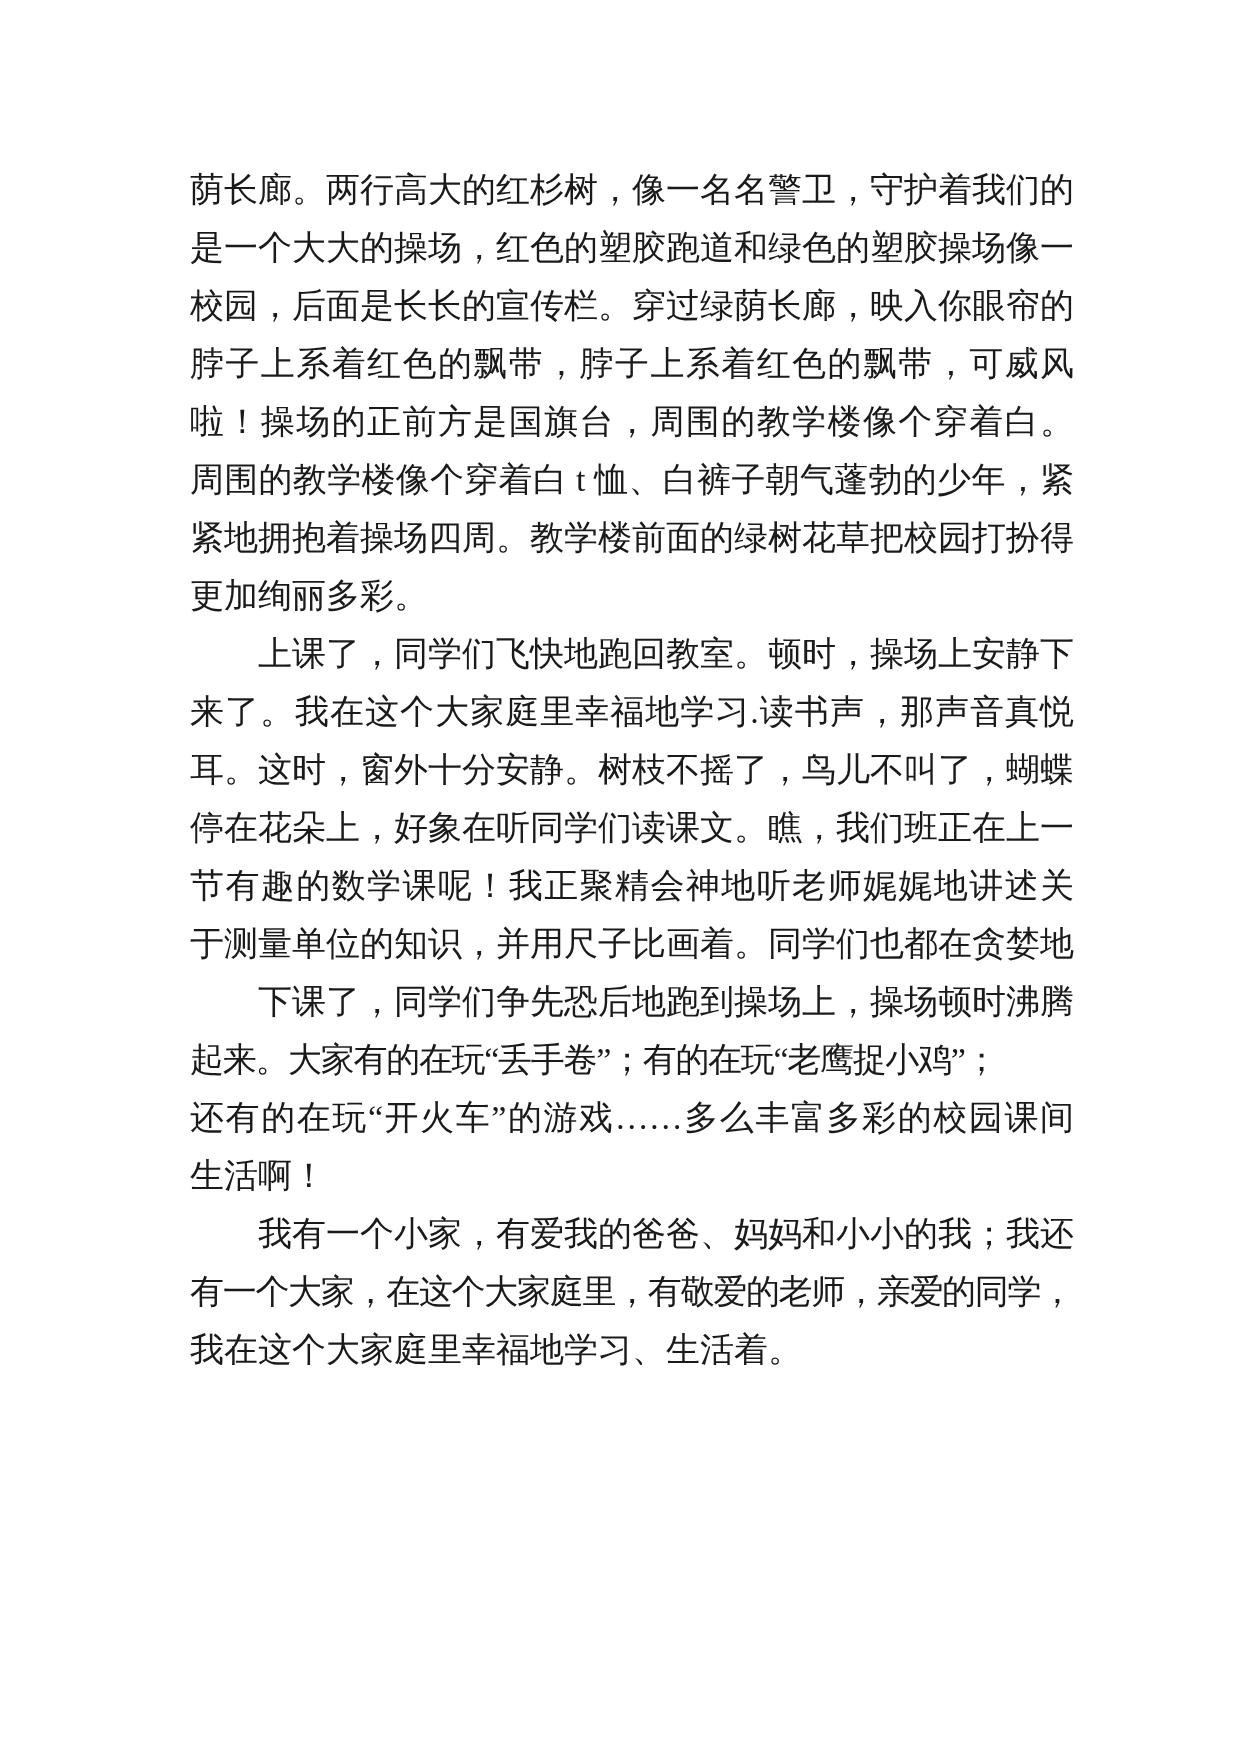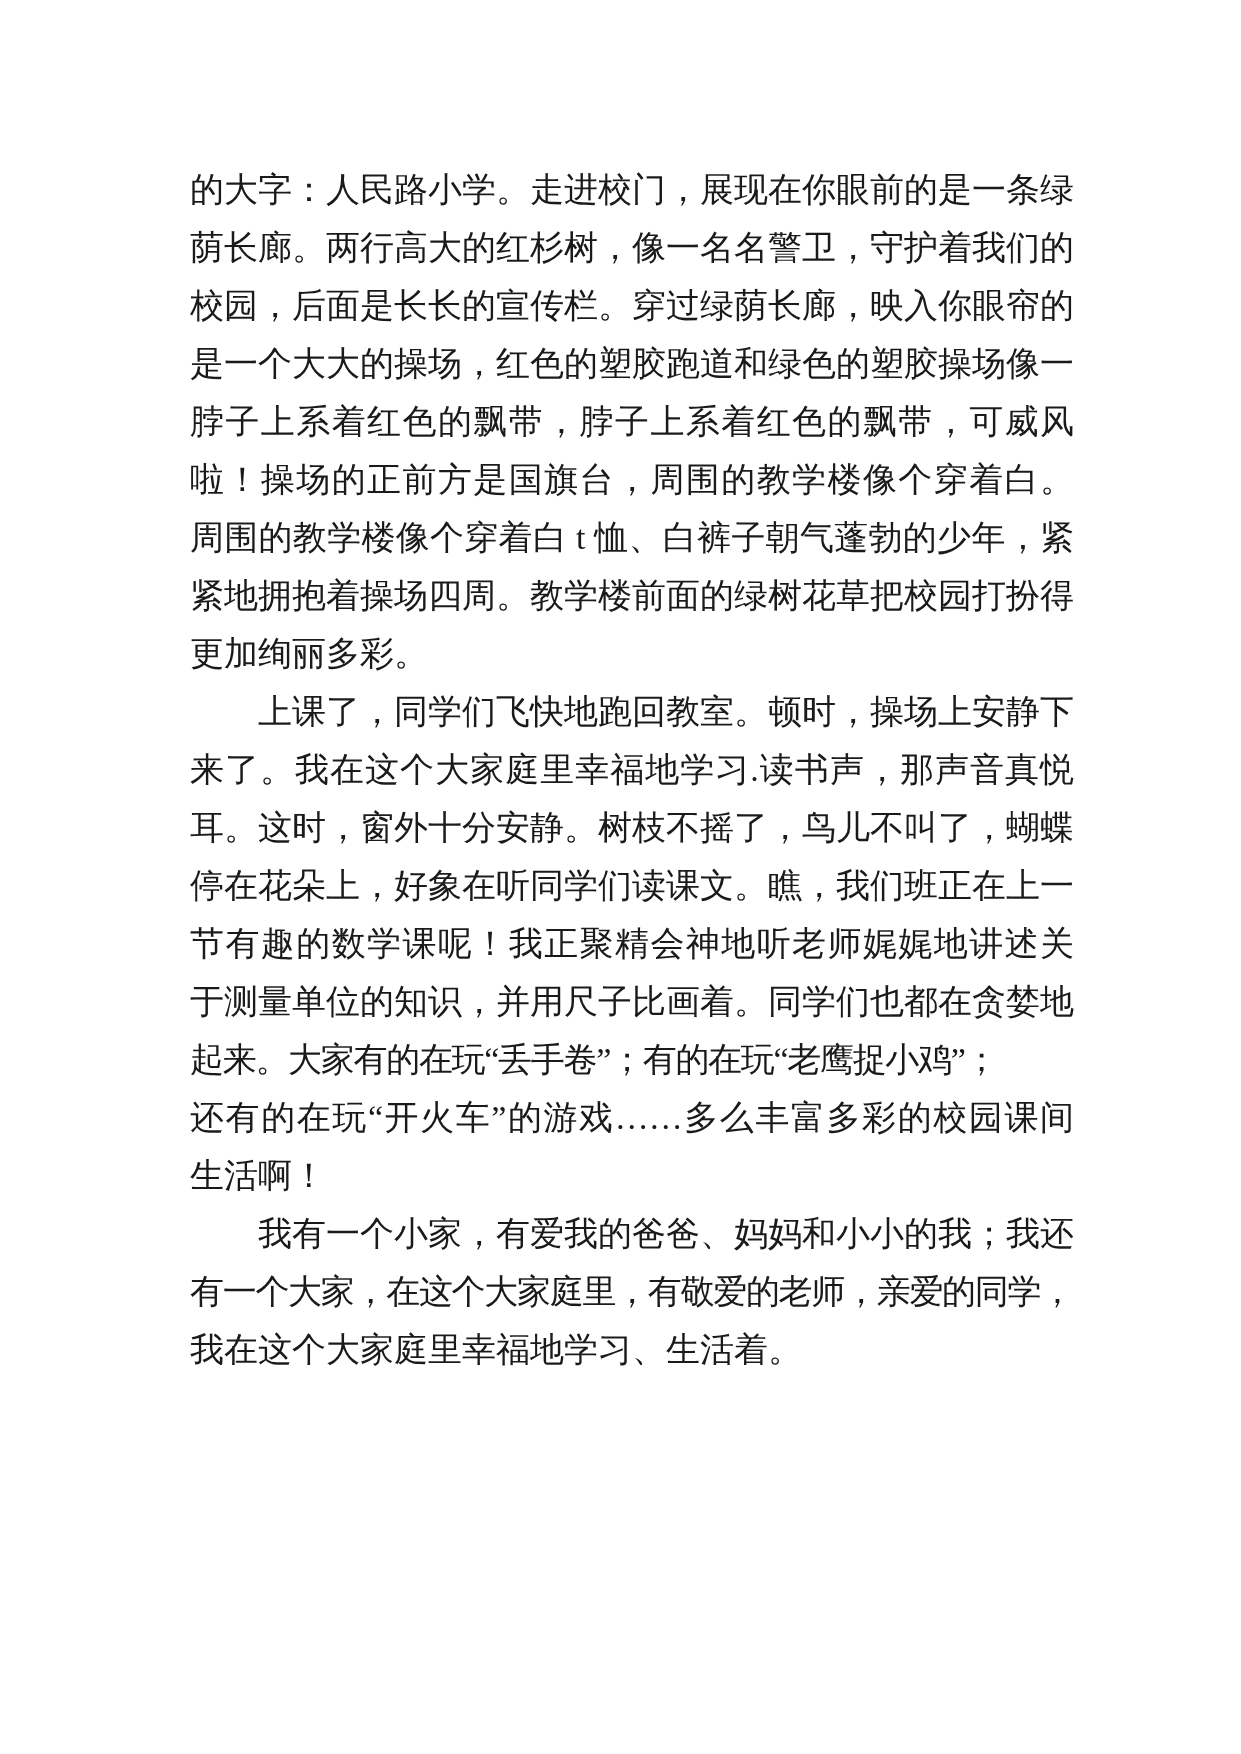--- a/index.html
+++ b/index.html
@@ -51,41 +51,41 @@
     letter-spacing: -1.3px;
   }
 </style>
 </head>
 <body>
 
 <div class="page">
   <div class="doc">
 
     <div class="paragraph">
-      <div class="ln">的大字：人民路小学。走进校门，展现在你眼前的是一条绿</div>
       <div class="ln">荫长廊。两行高大的红杉树，像一名名警卫，守护着我们的</div>
+      <div class="ln">是一个大大的操场，红色的塑胶跑道和绿色的塑胶操场像一</div>
       <div class="ln">校园，后面是长长的宣传栏。穿过绿荫长廊，映入你眼帘的</div>
-      <div class="ln">是一个大大的操场，红色的塑胶跑道和绿色的塑胶操场像一</div>
       <div class="ln">脖子上系着红色的飘带，脖子上系着红色的飘带，可威风</div>
       <div class="ln">啦！操场的正前方是国旗台，周围的教学楼像个穿着白。</div>
       <div class="ln">周围的教学楼像个穿着白 t 恤、白裤子朝气蓬勃的少年，紧</div>
       <div class="ln">紧地拥抱着操场四周。教学楼前面的绿树花草把校园打扮得</div>
       <div class="ln end">更加绚丽多彩。</div>
     </div>
 
     <div class="paragraph">
       <div class="ln indent">上课了，同学们飞快地跑回教室。顿时，操场上安静下</div>
       <div class="ln">来了。我在这个大家庭里幸福地学习.读书声，那声音真悦</div>
       <div class="ln">耳。这时，窗外十分安静。树枝不摇了，鸟儿不叫了，蝴蝶</div>
       <div class="ln">停在花朵上，好象在听同学们读课文。瞧，我们班正在上一</div>
       <div class="ln">节有趣的数学课呢！我正聚精会神地听老师娓娓地讲述关</div>
       <div class="ln">于测量单位的知识，并用尺子比画着。同学们也都在贪婪地</div>
     </div>
 
     <div class="paragraph">
+      <div class="ln indent">下课了，同学们争先恐后地跑到操场上，操场顿时沸腾</div>
       <div class="ln tight">起来。大家有的在玩“丢手卷”；有的在玩“老鹰捉小鸡”；</div>
       <div class="ln">还有的在玩“开火车”的游戏……多么丰富多彩的校园课间</div>
       <div class="ln end">生活啊！</div>
     </div>
 
     <div class="paragraph">
       <div class="ln indent">我有一个小家，有爱我的爸爸、妈妈和小小的我；我还</div>
       <div class="ln tight">有一个大家，在这个大家庭里，有敬爱的老师，亲爱的同学，</div>
       <div class="ln end">我在这个大家庭里幸福地学习、生活着。</div>
     </div>

